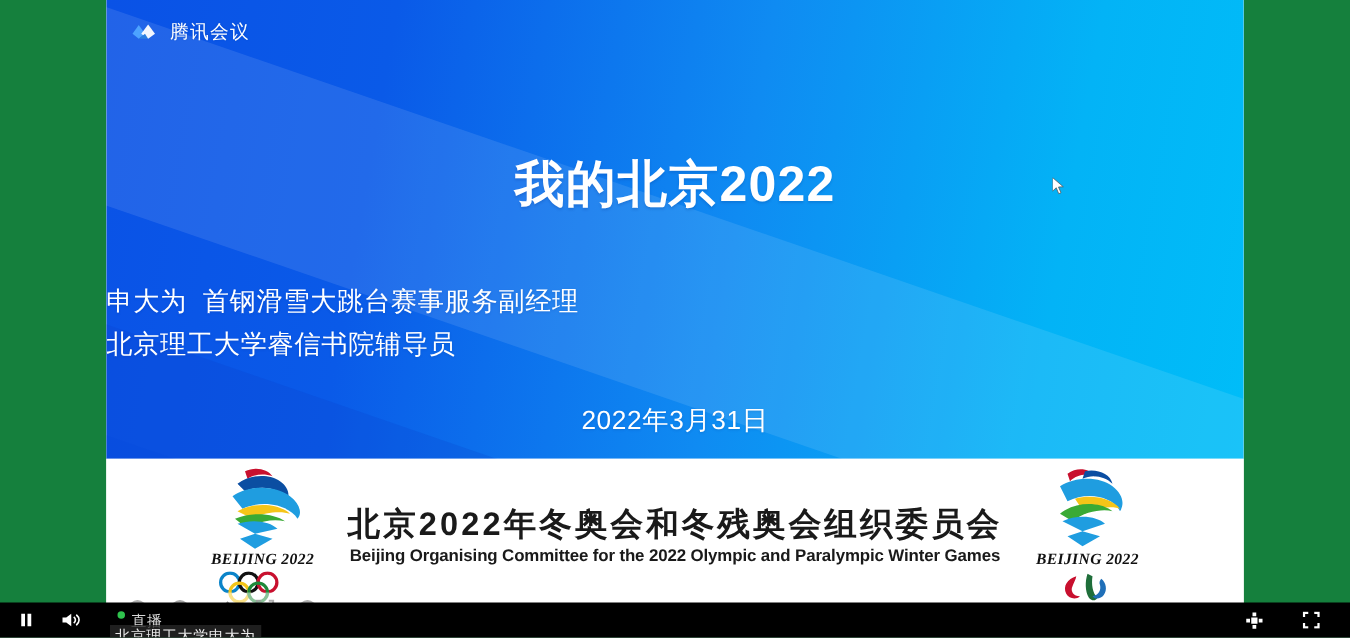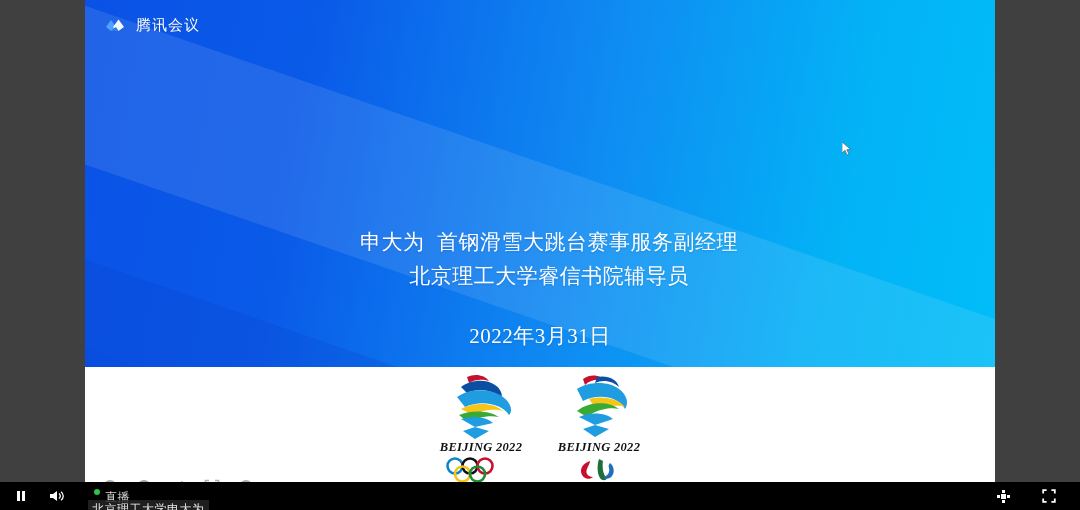--- a/index.html
+++ b/index.html
@@ -11,21 +11,21 @@
     width: 1080px;
     height: 510px;
     overflow: hidden;
     font-family: "Liberation Sans", "DejaVu Sans", sans-serif;
   }
 
   #app {
     position: relative;
     width: 1080px;
     height: 510px;
-    background: #404040;
+    background: #15803d;
     overflow: hidden;
   }
 
   
   .stage {
     position: absolute;
     left: 85px;
     top: 0px;
     width: 910px;
     height: 490px;
@@ -117,44 +117,42 @@
     font-weight: 700;
     letter-spacing: 1px;
     z-index: 5;
     text-shadow: 0 1px 2px rgba(0,40,120,0.18);
   }
   .slide-sub {
     position: absolute;
     left: 0;
     right: 0;
     top: 225px;
-    text-align: center;
+    text-align: left;
     color: #ffffff;
     font-size: 21px;
     font-weight: 400;
     line-height: 34px;
     letter-spacing: 0.5px;
     z-index: 5;
     text-shadow: 0 1px 2px rgba(0,40,120,0.18);
-    margin-left: 18px;
   }
   .slide-sub div { white-space: pre; }
   .slide-date {
     position: absolute;
     left: 0;
     right: 0;
     top: 322px;
     text-align: center;
     color: #ffffff;
     font-size: 21px;
     font-weight: 400;
     letter-spacing: 0.5px;
     z-index: 5;
     text-shadow: 0 1px 2px rgba(0,40,120,0.18);
-    font-family: Liberation Serif, serif;
   }
 
   
   .slide-footer {
     position: absolute;
     left: 0;
     top: 367px;
     width: 910px;
     height: 123px;
     background: #ffffff;
@@ -340,20 +338,21 @@
         <span class="tm-mark">
           <svg width="20" height="17" viewBox="0 0 20 17">
             <path d="M1 10 L6 3 L11 10 L6 14 Z" fill="#4da3ff"></path>
             <path d="M8 10 L13.5 2.5 L19 10 L13.5 14 Z" fill="#ffffff" opacity="0.95"></path>
             <path d="M6 14 L11 10 L13.5 14 Z" fill="#2b7fe0"></path>
           </svg>
         </span>
         <span class="tm-text">腾讯会议</span>
       </div>
 
+      <div class="slide-title">我的北京2022</div>
       <div class="slide-sub">
         <div>申大为  首钢滑雪大跳台赛事服务副经理</div>
         <div>北京理工大学睿信书院辅导员</div>
       </div>
       <div class="slide-date">2022年3月31日</div>
     </div>
 
     <div class="slide-footer">
 
       <div class="emblem">
@@ -370,20 +369,24 @@
           <g fill="none" stroke-width="2.6">
             <circle cx="12" cy="9" r="7.5" stroke="#0b84c9"></circle>
             <circle cx="27" cy="9" r="7.5" stroke="#111111"></circle>
             <circle cx="42" cy="9" r="7.5" stroke="#c8102e"></circle>
             <circle cx="19.5" cy="17" r="7.5" stroke="#f5c518"></circle>
             <circle cx="34.5" cy="17" r="7.5" stroke="#1f8a3a"></circle>
           </g>
         </svg>
       </div>
 
+      <div class="boco-text">
+        <div class="boco-cn">北京2022年冬奥会和冬残奥会组织委员会</div>
+        <div class="boco-en">Beijing Organising Committee for the 2022 Olympic and Paralympic Winter Games</div>
+      </div>
 
       <div class="emblem">
         <svg width="100" height="80" viewBox="0 0 100 80" style="position:absolute;left:0;top:-4px;">
           <path d="M34 10 C42 4 52 6 56 12 C50 10 42 10 36 16 Z" fill="#c8102e"></path>
           <path d="M48 8 C58 6 68 10 70 18 C64 12 54 10 46 14 Z" fill="#0b4ea2"></path>
           <path d="M28 20 C40 12 60 12 70 20 C78 26 80 34 76 40 C70 28 50 24 34 32 Z" fill="#1f9de0"></path>
           <path d="M40 30 C54 26 70 30 76 38 C72 36 58 36 48 42 Z" fill="#f5c518"></path>
           <path d="M28 42 C40 32 60 32 70 40 C62 38 48 40 38 48 Z" fill="#3aaa35"></path>
           <path d="M30 48 C42 42 58 44 64 50 L46 56 L60 60 L46 68 L34 60 L46 56 Z" fill="#1f9de0"></path>
         </svg>

